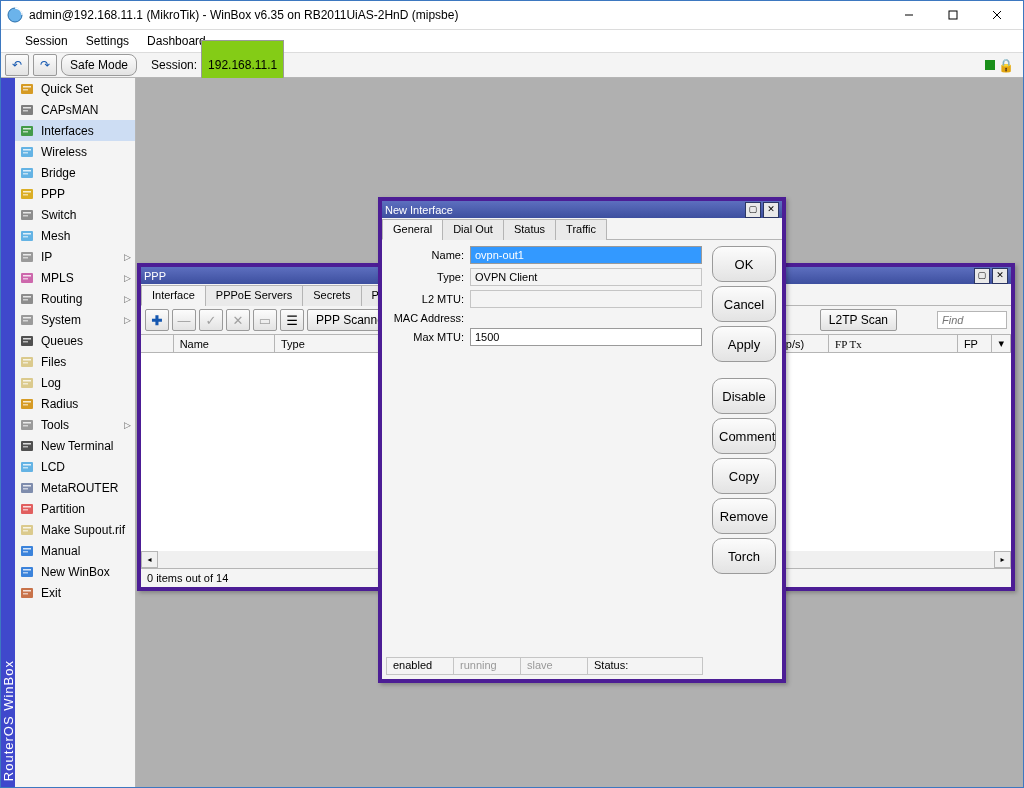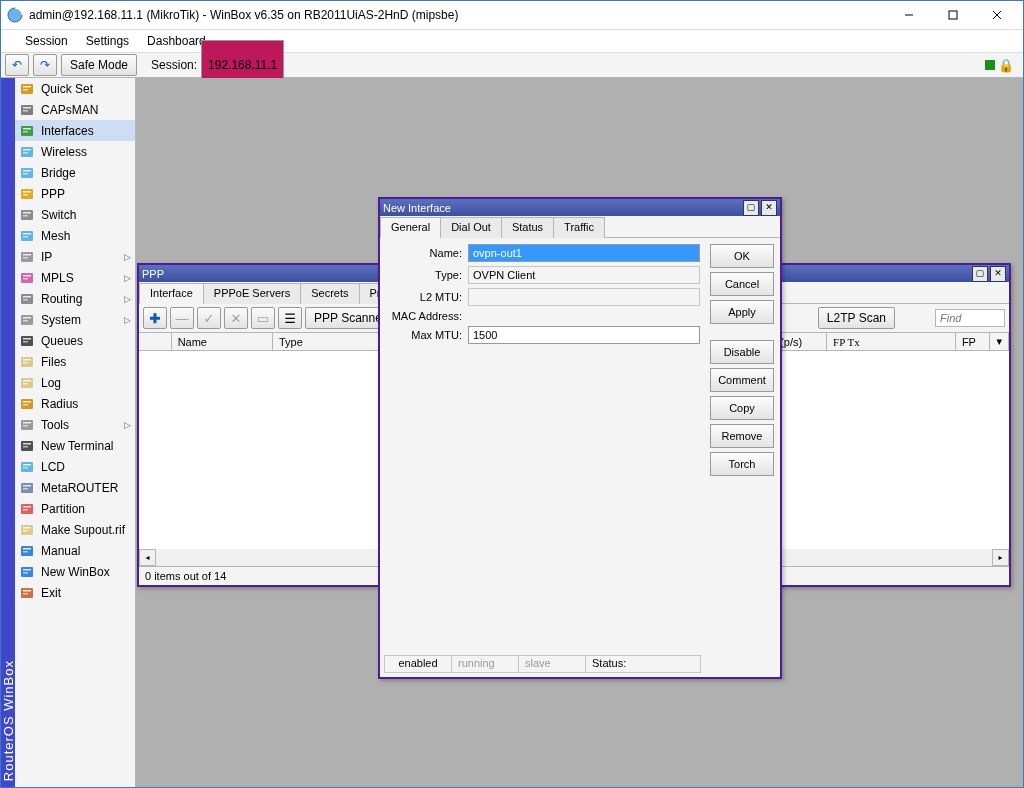--- a/index.html
+++ b/index.html
@@ -7,35 +7,35 @@
 .titlebar{height:28px;background:#fff;display:flex;align-items:center;padding:0 4px 0 6px;border-bottom:1px solid #dcdcdc;}
 .titlebar .appicon{width:16px;height:16px;margin-right:6px;}
 .titlebar .title{flex:1;color:#000;}
 .titlebar .winbtns{display:flex;}
 .titlebar .winbtns .btn{width:44px;height:28px;display:flex;align-items:center;justify-content:center;color:#000;}
 .menubar{height:22px;display:flex;align-items:center;padding:0 24px;gap:18px;border-bottom:1px solid #dcdcdc;}
 .menubar span{cursor:default;}
 .toolbar{height:24px;display:flex;align-items:center;padding:0 4px;border-bottom:1px solid #b5b5b5;background:#f4f4f4;gap:4px;}
 .tbbtn{border:1px solid #9a9a9a;background:linear-gradient(#fcfcfc,#e3e3e3);height:20px;display:flex;align-items:center;justify-content:center;border-radius:2px;}
 .tb-undo,.tb-redo{width:22px;}
-.tb-safe{padding:0 8px;}
+.tb-safe{padding:0 8px;border-radius:8px;}
 .tb-session{margin-left:10px;display:flex;align-items:center;gap:4px;}
-.tb-session .sessval{border:1px solid #9a9a9a;background:#be185d;padding:16px 6px;height:16px;line-height:16px;}
+.tb-session .sessval{border:1px solid #9a9a9a;background:#84cc16;padding:16px 6px;height:16px;line-height:16px;}
 .tb-right{margin-left:auto;display:flex;align-items:center;gap:4px;padding-right:4px;}
 .status-sq{width:10px;height:10px;}
 .main{flex:1;display:flex;min-height:0;}
 .sidestrip{width:14px;background:#3f48cc;display:flex;flex-direction:column;justify-content:flex-end;align-items:center;color:#fff;}
 .sidestrip .vt{writing-mode:vertical-rl;transform:rotate(180deg);font-size:13px;letter-spacing:1px;padding:6px 0;}
 .sidebar{width:120px;background:#f4f4f4;border-right:1px solid #b5b5b5;overflow:hidden;}
 .sbitem{height:21px;display:flex;align-items:center;padding:0 4px;gap:6px;position:relative;cursor:default;}
 .sbitem.active{background:#cdddf3;}
 .sbitem .sbi{width:16px;height:16px;flex-shrink:0;}
 .sbitem .tri{position:absolute;right:4px;color:#6a6a6a;font-size:9px;}
 .workspace{flex:1;background:#b0b0b0;position:relative;}
-.innerwin{position:absolute;border:2px solid #4c1d95;box-shadow:2px 2px 4px rgba(0,0,0,0.25);background:#f4f4f4;display:flex;flex-direction:column;}
+.innerwin{position:absolute;border:4px solid #4c1d95;box-shadow:2px 2px 4px rgba(0,0,0,0.25);background:#f4f4f4;display:flex;flex-direction:column;}
 .innerwin .iwtitle{height:17px;background:linear-gradient(#5d6fbf,#3d4f9f);color:#fff;display:flex;align-items:center;padding:0 3px;font-size:11px;}
 .innerwin .iwtitle .iwt-t{flex:1;}
 .iwtitle .iwbtn{width:14px;height:14px;border:1px solid #2b3663;margin-left:2px;background:#e9e9e9;color:#000;display:flex;align-items:center;justify-content:center;font-size:9px;line-height:1;}
 
 .pppwin{left:1px;top:185px;width:870px;height:320px;}
 .pppwin .tabs, .newint .tabs{display:flex;background:#f4f4f4;border-bottom:1px solid #b5b5b5;}
 .ptab{padding:3px 10px 4px;border:1px solid #b5b5b5;border-bottom:none;margin-right:-1px;background:#eaeaea;position:relative;top:1px;font-size:11px;}
 .ptab.active{background:#f4f4f4;border-bottom:1px solid #f4f4f4;}
 .ppp-tools{height:24px;display:flex;align-items:center;padding:2px 4px;gap:3px;border-bottom:1px solid #b5b5b5;}
 .tool{width:22px;height:20px;border:1px solid #9a9a9a;background:linear-gradient(#fcfcfc,#e3e3e3);display:flex;align-items:center;justify-content:center;border-radius:2px;font-size:13px;}
@@ -55,21 +55,21 @@
 .newint .body{flex:1;display:flex;}
 .ni-form{flex:1;padding:6px 10px 4px 4px;display:flex;flex-direction:column;}
 .ni-row{display:flex;align-items:center;margin-bottom:4px;}
 .ni-row label{width:78px;text-align:right;margin-right:6px;font-size:11px;}
 .ni-row input{flex:1;height:18px;border:1px solid #9a9a9a;padding:0 4px;font-size:11px;box-sizing:border-box;}
 .ni-row input[readonly]{background:#f4f4f4;border-color:#c5c5c5;}
 .ni-row input.sel{background:#3399ff;color:#fff;}
 .ni-status{margin-top:auto;display:flex;height:18px;}
 .ni-status .cell{border:1px solid #c5c5c5;padding:1px 6px;font-size:11px;margin-right:-1px;}
 .ni-side{width:64px;padding:6px 6px 0 0;display:flex;flex-direction:column;gap:4px;}
-.ni-side button{height:24px;border:1px solid #9a9a9a;background:linear-gradient(#fcfcfc,#e3e3e3);font-size:11px;border-radius:0;}
+.ni-side button{height:36px;border:1px solid #9a9a9a;background:linear-gradient(#fcfcfc,#e3e3e3);font-size:13px;border-radius:10px;}
 .sep{height:8px;}
 .sbi svg{width:16px;height:16px;display:block;}
 </style>
 </head>
 <body>
 
 <div class="window">
   <div class="titlebar">
     <span class="appicon">
       <svg viewBox="0 0 16 16">
@@ -451,21 +451,21 @@
                 <input readonly="" value="" style="">
               </div>
             <div class="ni-row">
                 <label>MAC Address:</label>
               </div>
             <div class="ni-row">
                 <label>Max MTU:</label>
                 <input value="1500" style="">
               </div>
             <div class="ni-status">
-              <div class="cell" style="width:54px;text-align:center;">enabled</div>
+              <div class="cell" style="width:54px;">enabled</div>
               <div class="cell" style="width:54px;color:#999;">running</div>
               <div class="cell" style="width:54px;color:#999;">slave</div>
               <div class="cell" style="flex:1;">Status:</div>
             </div>
           </div>
           <div class="ni-side" id="ni-side">
               <button>OK</button>
               <button>Cancel</button>
               <button>Apply</button>
               <div class="sep"></div>

